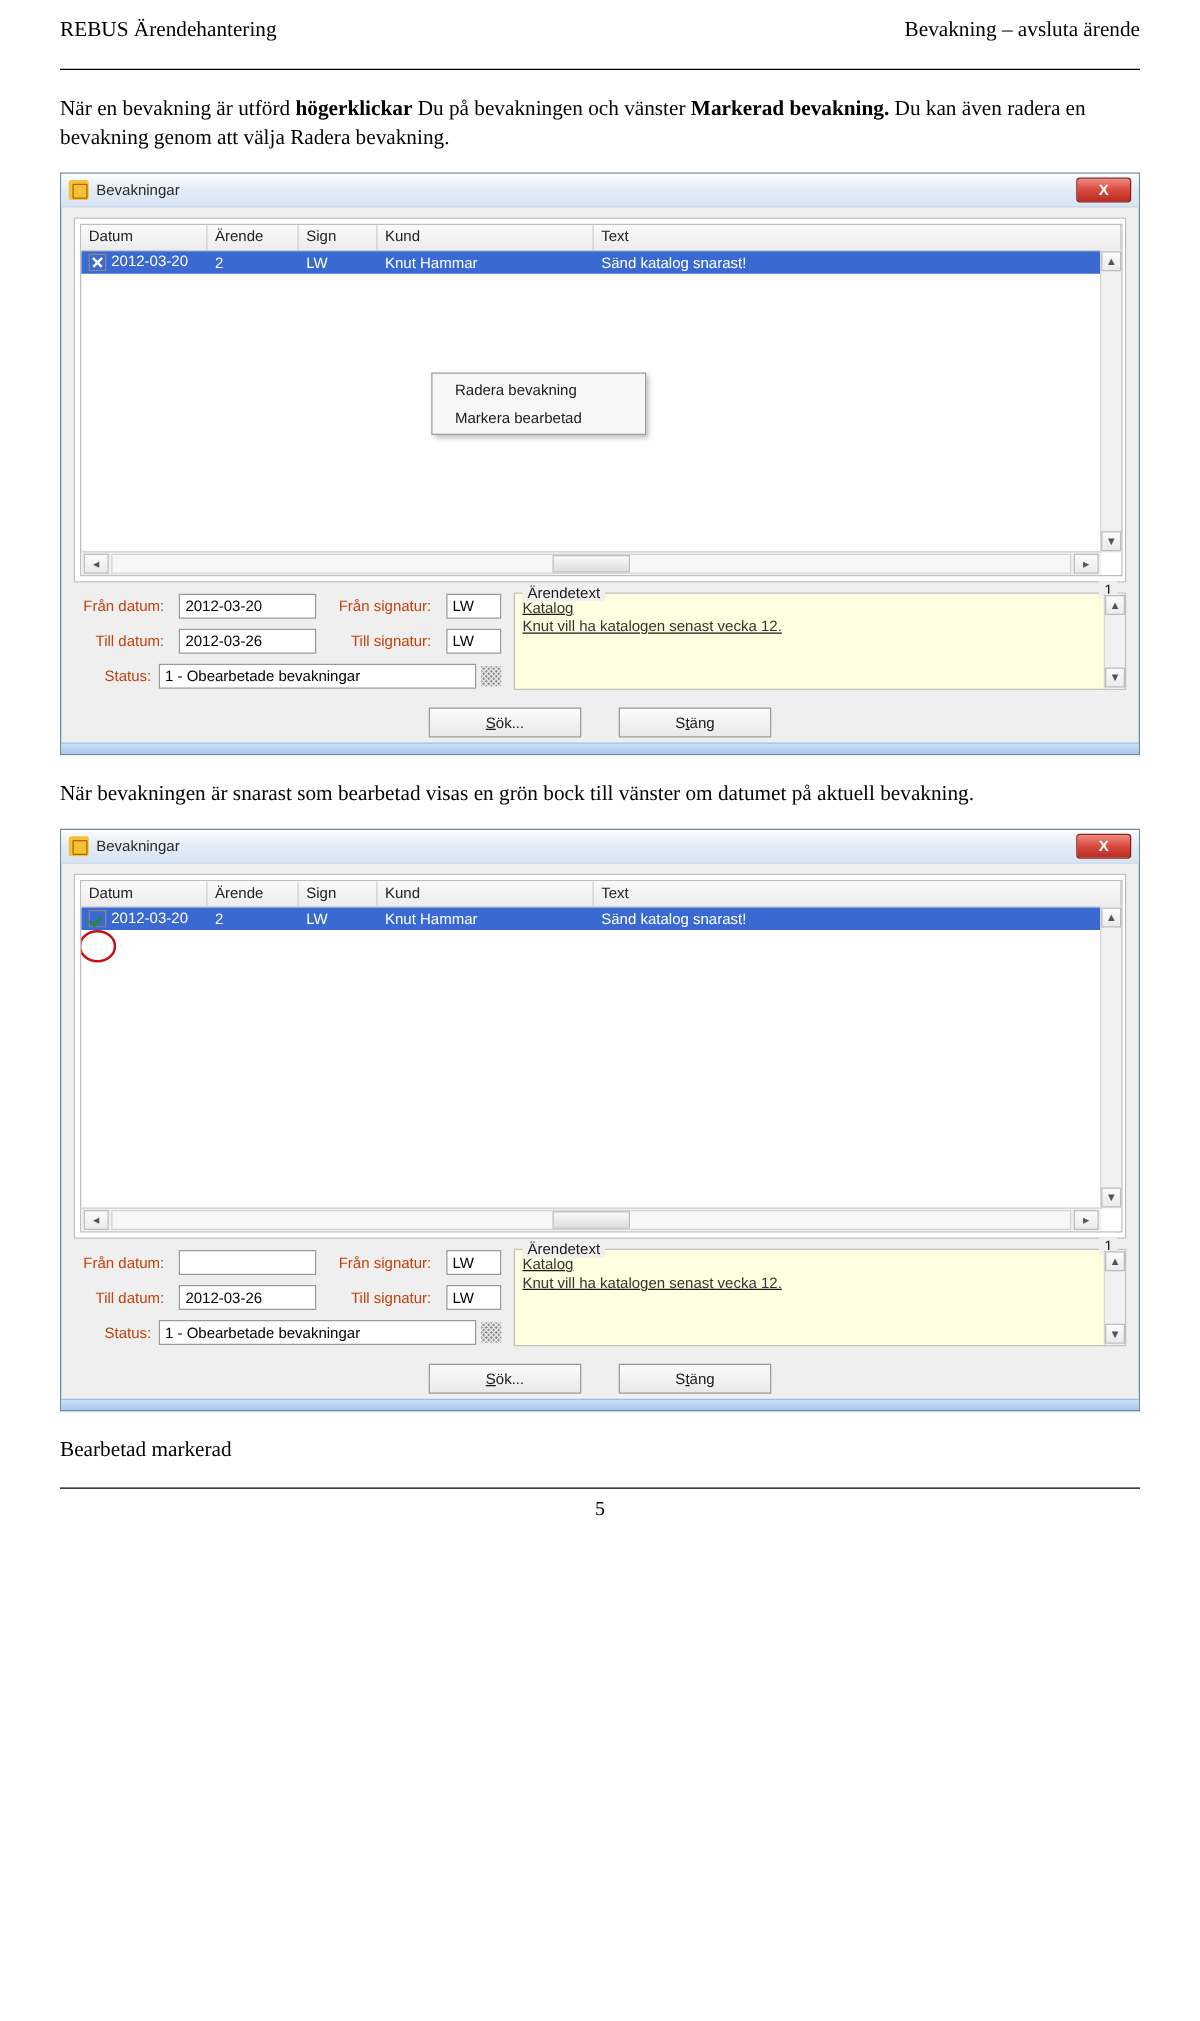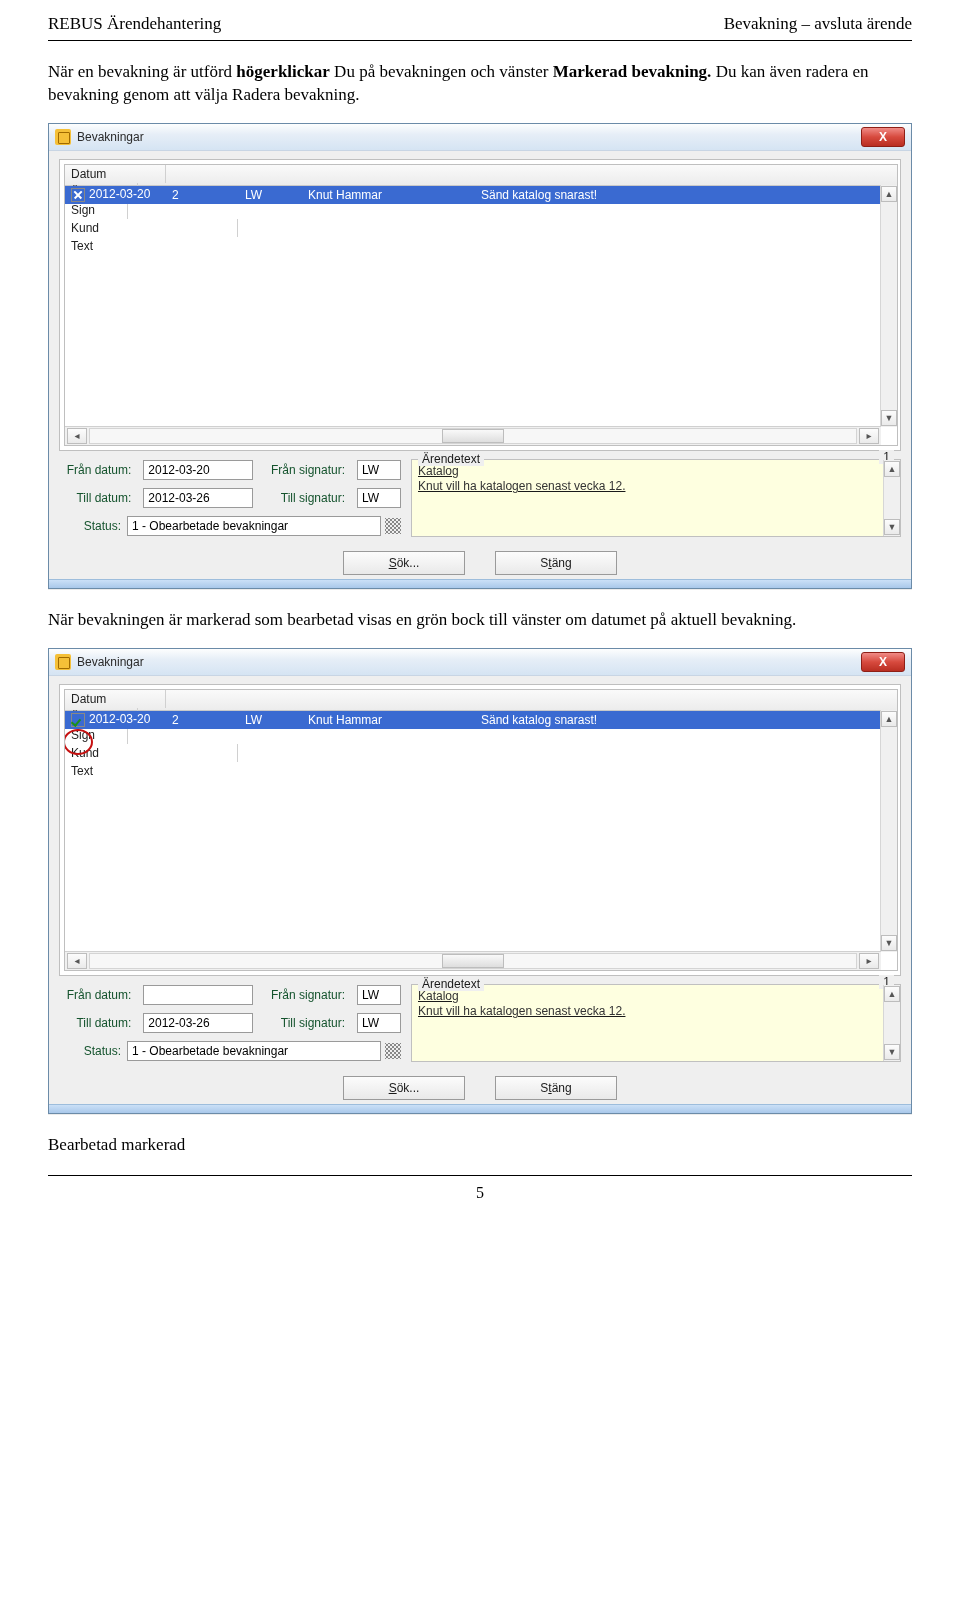--- a/index.html
+++ b/index.html
@@ -7,21 +7,21 @@
     font-size: 17px;
     color: #000;
     background: #fff;
     margin: 0;
     padding: 0 48px;
     width: 864px;
   }
   .page-header {
     display: flex;
     justify-content: space-between;
-    padding: 14px 0 6px 0;
+    padding: 14px 0 21px 0;
     border-bottom: 1px solid #000;
     margin-bottom: 20px;
   }
   .body-text { line-height: 1.35; margin: 8px 0 14px 0; }
   .bold { font-weight: bold; }
 
   
   .win {
     font-family: "Segoe UI", Tahoma, Arial, sans-serif;
     font-size: 12px;
@@ -51,21 +51,21 @@
     border: 1px solid #8e1f16; color:#fff;
     display:flex;align-items:center;justify-content:center;
     font-weight: bold; font-family: Arial; font-size: 12px;
   }
   .win-body { padding: 8px 10px 10px 10px; }
   .grid-frame { background: #fff; border: 1px solid #bfbfbf; padding: 4px; }
   .grid {
     border: 1px solid #bfbfbf; background: #fff;
     width: 100%; height: 280px; position: relative; overflow: hidden;
   }
-  .grid-head { display:flex; background: linear-gradient(#fafafa,#ececec); border-bottom:1px solid #c9c9c9; height:20px;flex-direction:column; }
+  .grid-head { display:flex; background: linear-gradient(#fafafa,#ececec); border-bottom:1px solid #c9c9c9; height:20px; }
   .grid-head .col {
     border-right:1px solid #d0d0d0; padding:2px 6px; font-weight:normal; color:#222;
     font-size: 12px;
   }
   .c-date{width:88px;} .c-arende{width:60px;} .c-sign{width:50px;} .c-kund{width:160px;} .c-text{flex:1;}
   .grid-rows{position:relative;}
   .row { display:flex; height:18px; align-items:center; }
   .row.selected { background:#3a6ad1; color:#fff; }
   .row .cell { border-right:1px solid transparent; padding:0 6px; font-size:12px; overflow:hidden; white-space:nowrap; }
   .row .cell.c-date{width:88px;} .row .cell.c-arende{width:60px;} .row .cell.c-sign{width:50px;} .row .cell.c-kund{width:160px;} .row .cell.c-text{flex:1;}
@@ -74,21 +74,21 @@
   .row .chk.x::before{transform:rotate(45deg);} .row .chk.x::after{transform:rotate(-45deg);}
   .row .chk.v::before{content:"";position:absolute;left:1px;top:3px;width:4px;height:7px;border-right:2px solid #1c8f1c;border-bottom:2px solid #1c8f1c;transform:rotate(40deg);}
   .red-circle{position:absolute;left:-2px;top:18px;width:26px;height:22px;border:2px solid #c61111;border-radius:50% 50%;pointer-events:none;}
   .hscroll{height:18px;background:#f0f0f0;border-top:1px solid #d0d0d0;display:flex;align-items:center;}
   .hscroll .arrow{width:18px;height:14px;border:1px solid #bdbdbd;background:linear-gradient(#fcfcfc,#eaeaea);margin:0 2px;display:flex;align-items:center;justify-content:center;font-size:10px;color:#555;}
   .hscroll .track{flex:1;height:14px;border:1px solid #d4d4d4;background:#f7f7f7;position:relative;}
   .hscroll .thumb{position:absolute;left:50%;transform:translateX(-50%);top:0;width:60px;height:12px;background:linear-gradient(#f9f9f9,#dedede);border:1px solid #bdbdbd;}
 
   .filters { display:flex; gap:10px; margin-top:8px; }
   .filters .left { display:grid; grid-template-columns:auto 110px auto 44px; column-gap:10px; row-gap:6px; align-items:center; }
-  .lbl { font-size:12px; color:#14532d; text-align:right; padding-right:2px;}
+  .lbl { font-size:12px; color:#c2410c; text-align:right; padding-right:2px;}
   .text-input, .status-input {
     border:1px solid #9a9a9a; background:#fff; height:18px; font-size:12px; padding:0 4px;
     font-family: inherit;
   }
   .status-row{grid-column:1/5;display:flex;align-items:center;gap:4px;}
   .status-input{width:244px;}
   .grip{width:16px;height:16px;display:inline-block;background:
     radial-gradient(#888 1px,transparent 1px) 0 0/4px 4px,
     radial-gradient(#888 1px,transparent 1px) 2px 2px/4px 4px;}
   .right-box { flex:1;text-decoration:underline; }
@@ -151,20 +151,24 @@
         <div class="grid-rows">
           <div class="row selected">
             <div class="cell c-date"><span class="chk x"></span><span>2012-03-20</span></div>
             <div class="cell c-arende">2</div>
             <div class="cell c-sign">LW</div>
             <div class="cell c-kund">Knut Hammar</div>
             <div class="cell c-text">Sänd katalog snarast!</div>
           </div>
         </div>
 
+        <div class="ctx">
+          <div class="mi">Radera bevakning</div>
+          <div class="mi">Markera bearbetad</div>
+        </div>
         <div class="grid-side">
           <div class="arrow">▲</div>
           <div class="arrow">▼</div>
         </div>
         <div class="hscroll" style="position:absolute;left:0;right:16px;bottom:0;">
           <div class="arrow">◂</div>
           <div class="track">
               <div class="thumb"></div>
             </div>
           <div class="arrow">▸</div>
@@ -214,21 +218,21 @@
       <div class="btn">
         <span>S</span>
           <span class="ul">t</span>
           <span>äng</span>
       </div>
     </div>
     <div class="bottom-strip"></div>
   </div>
 </div>
 
-<p class="body-text">När bevakningen är markerad som bearbetad visas en grön bock till vänster om datumet på aktuell bevakning.</p>
+<p class="body-text">När bevakningen är snarast som bearbetad visas en grön bock till vänster om datumet på aktuell bevakning.</p>
 
 <div class="win">
   <div class="win-title">
     <span class="icon-app"></span>
     <span class="title-text">Bevakningar</span>
     <div class="close-btn">
       <span>X</span>
     </div>
   </div>
   <div class="win-body">

